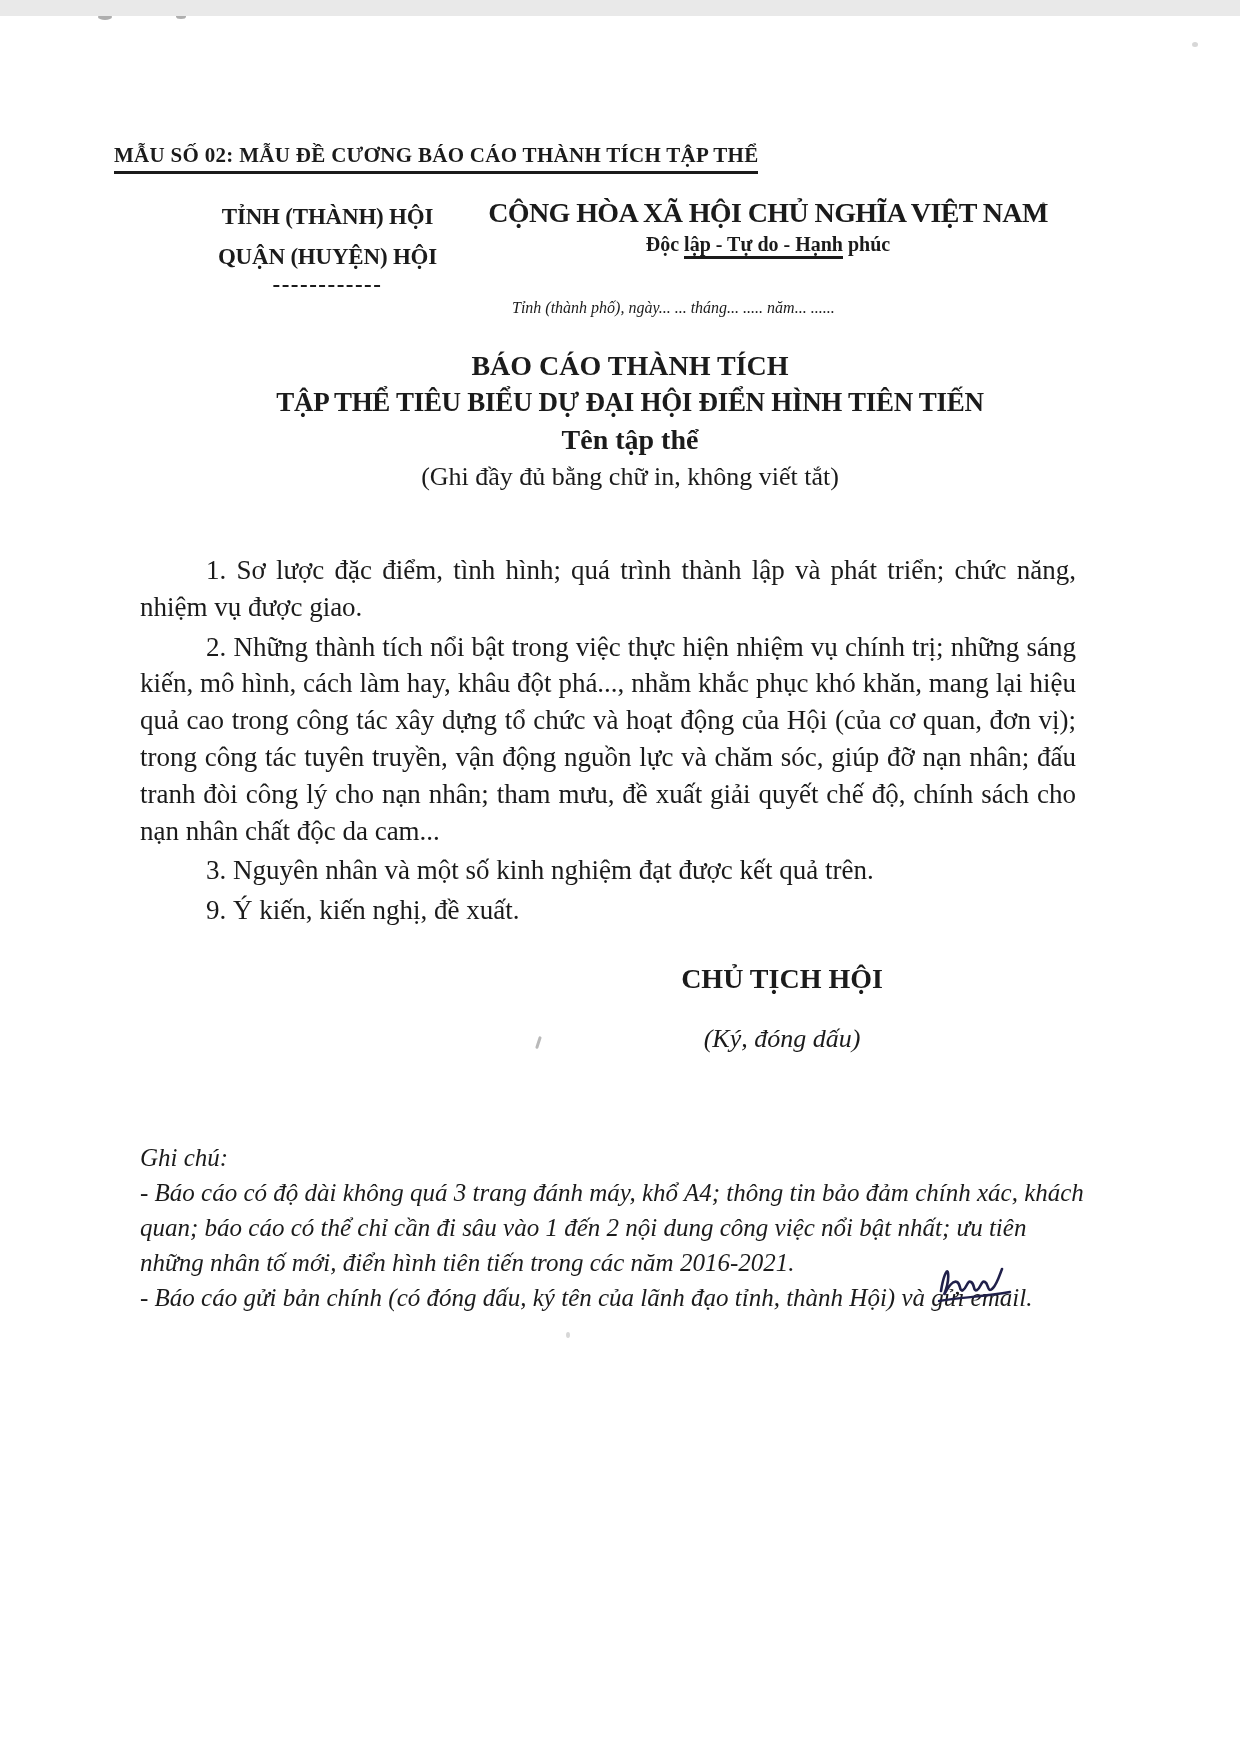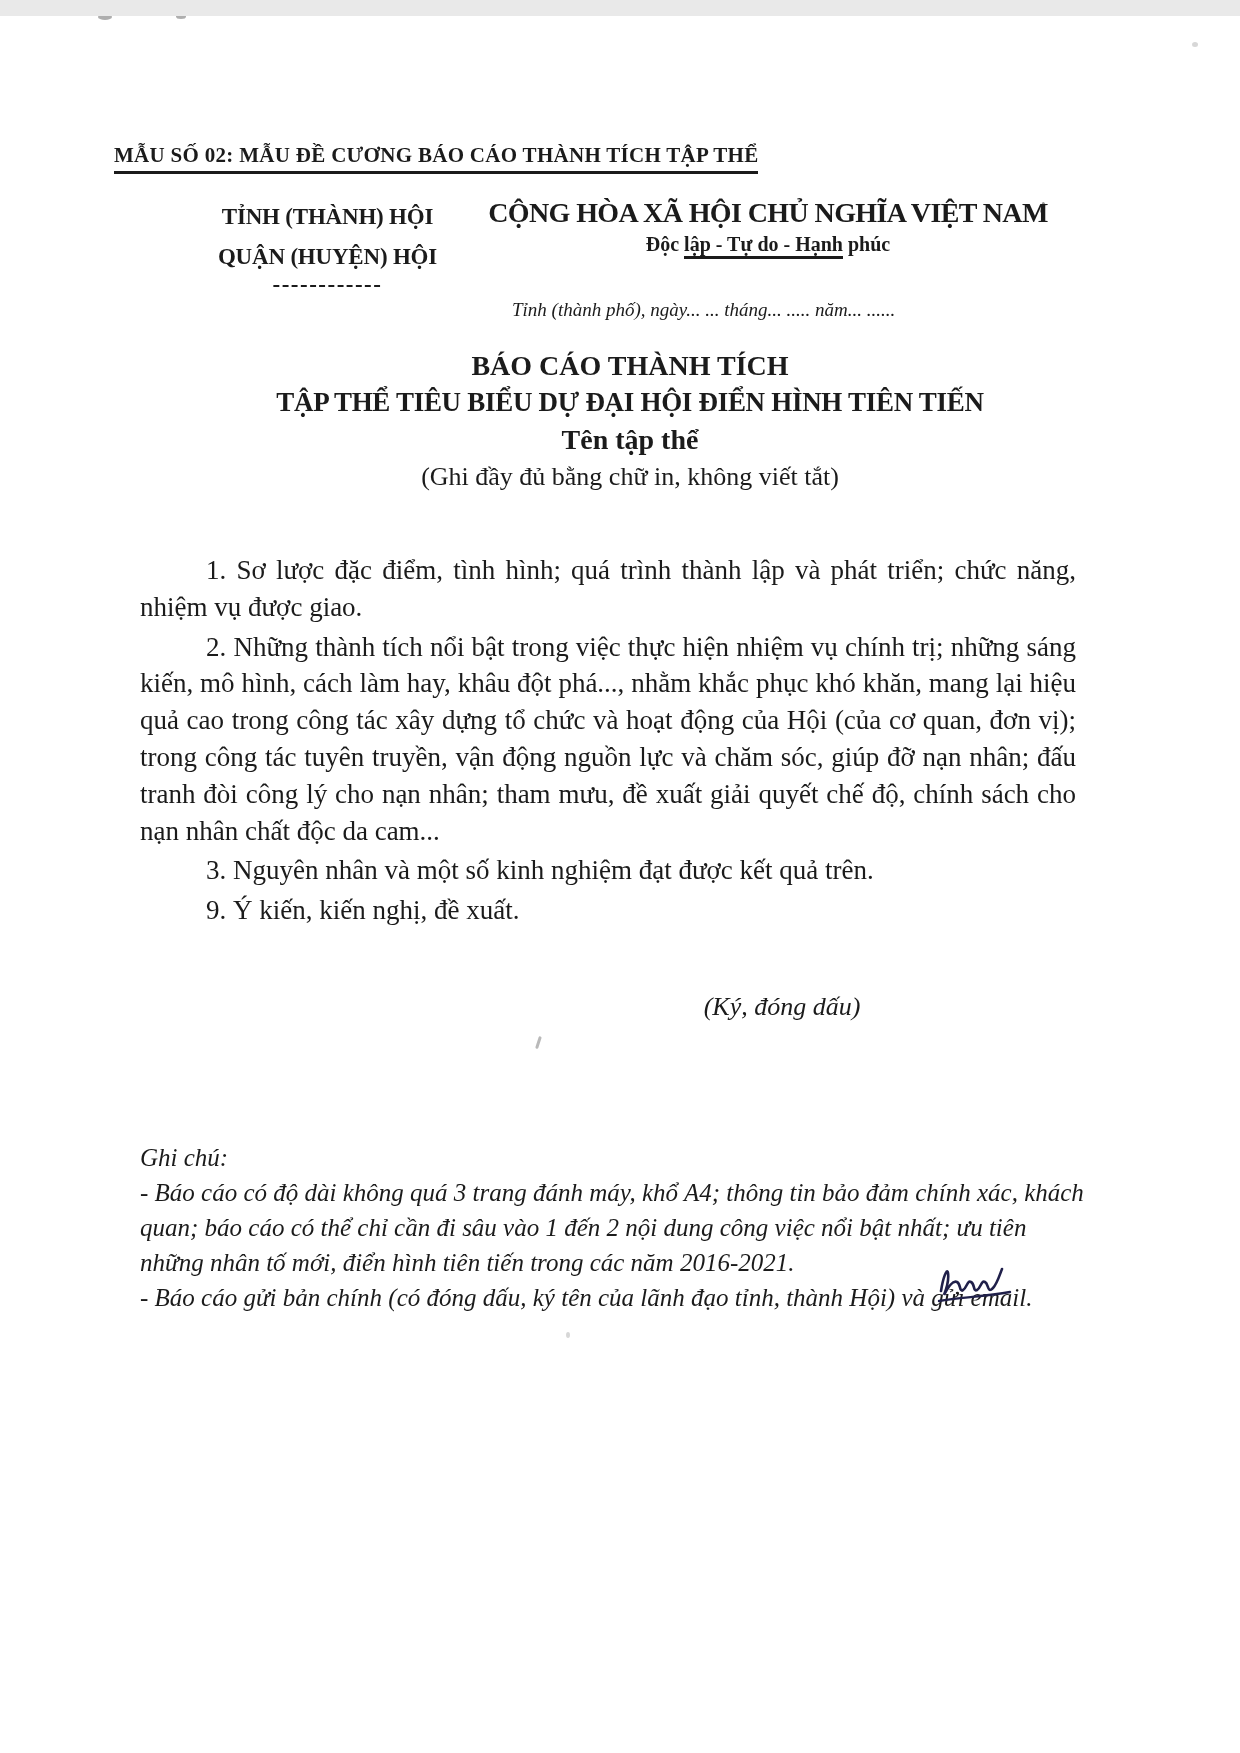--- a/index.html
+++ b/index.html
@@ -29,21 +29,21 @@
   }
   .org-divider { font-size:23px; line-height:16px; letter-spacing:1.5px; }
 
   .republic-block { position:absolute; left:468px; top:181px; width:600px; text-align:center; }
   .republic-line1 { font-weight:bold; font-size:28px; letter-spacing:-0.6px; white-space:nowrap; }
   .motto-line { font-weight:bold; font-size:20px; margin-top:4px; white-space:nowrap; }
   .motto-underline { border-bottom:3px solid #1b1b1b; padding-bottom:1px; }
 
   .date-line {
     position:absolute; left:512px; top:283px;
-    font-style:italic; font-size:19px; white-space:nowrap;
+    font-style:italic; font-size:16px; white-space:nowrap;
   }
 
   
   .title-block { position:absolute; left:20px; top:331px; width:1220px; text-align:center; }
   .title-1 { font-weight:bold; font-size:28px; line-height:37px; }
   .title-2 { font-weight:bold; font-size:27px; line-height:37px; letter-spacing:-0.3px; }
   .title-3 { font-weight:bold; font-size:28px; line-height:37px; }
   .title-4 { font-size:26px; line-height:37px; }
 
   
@@ -115,20 +115,21 @@
   </div>
 
   <div class="body-block">
     <p>1. Sơ lược đặc điểm, tình hình; quá trình thành lập và phát triển; chức năng, nhiệm vụ được giao.</p>
     <p>2. Những thành tích nổi bật trong việc thực hiện nhiệm vụ chính trị; những sáng kiến, mô hình, cách làm hay, khâu đột phá..., nhằm khắc phục khó khăn, mang lại hiệu quả cao trong công tác xây dựng tổ chức và hoạt động của Hội (của cơ quan, đơn vị); trong công tác tuyên truyền, vận động nguồn lực và chăm sóc, giúp đỡ nạn nhân; đấu tranh đòi công lý cho nạn nhân; tham mưu, đề xuất giải quyết chế độ, chính sách cho nạn nhân chất độc da cam...</p>
     <p>3. Nguyên nhân và một số kinh nghiệm đạt được kết quả trên.</p>
     <p>9. Ý kiến, kiến nghị, đề xuất.</p>
   </div>
 
   <div class="signature-block">
+    <div class="sig-role">CHỦ TỊCH HỘI</div>
     <div class="sig-note">(Ký, đóng dấu)</div>
   </div>
 
   <div class="notes-block">
     <p class="notes-label">Ghi chú:</p>
     <p>- Báo cáo có độ dài không quá 3 trang đánh máy, khổ A4; thông tin bảo đảm chính xác, khách quan; báo cáo có thể chỉ cần đi sâu vào 1 đến 2 nội dung công việc nổi bật nhất; ưu tiên những nhân tố mới, điển hình tiên tiến trong các năm 2016-2021.</p>
     <p>- Báo cáo gửi bản chính (có đóng dấu, ký tên của lãnh đạo tỉnh, thành Hội) và gửi email.</p>
   </div>
 
   <div class="handwritten">

